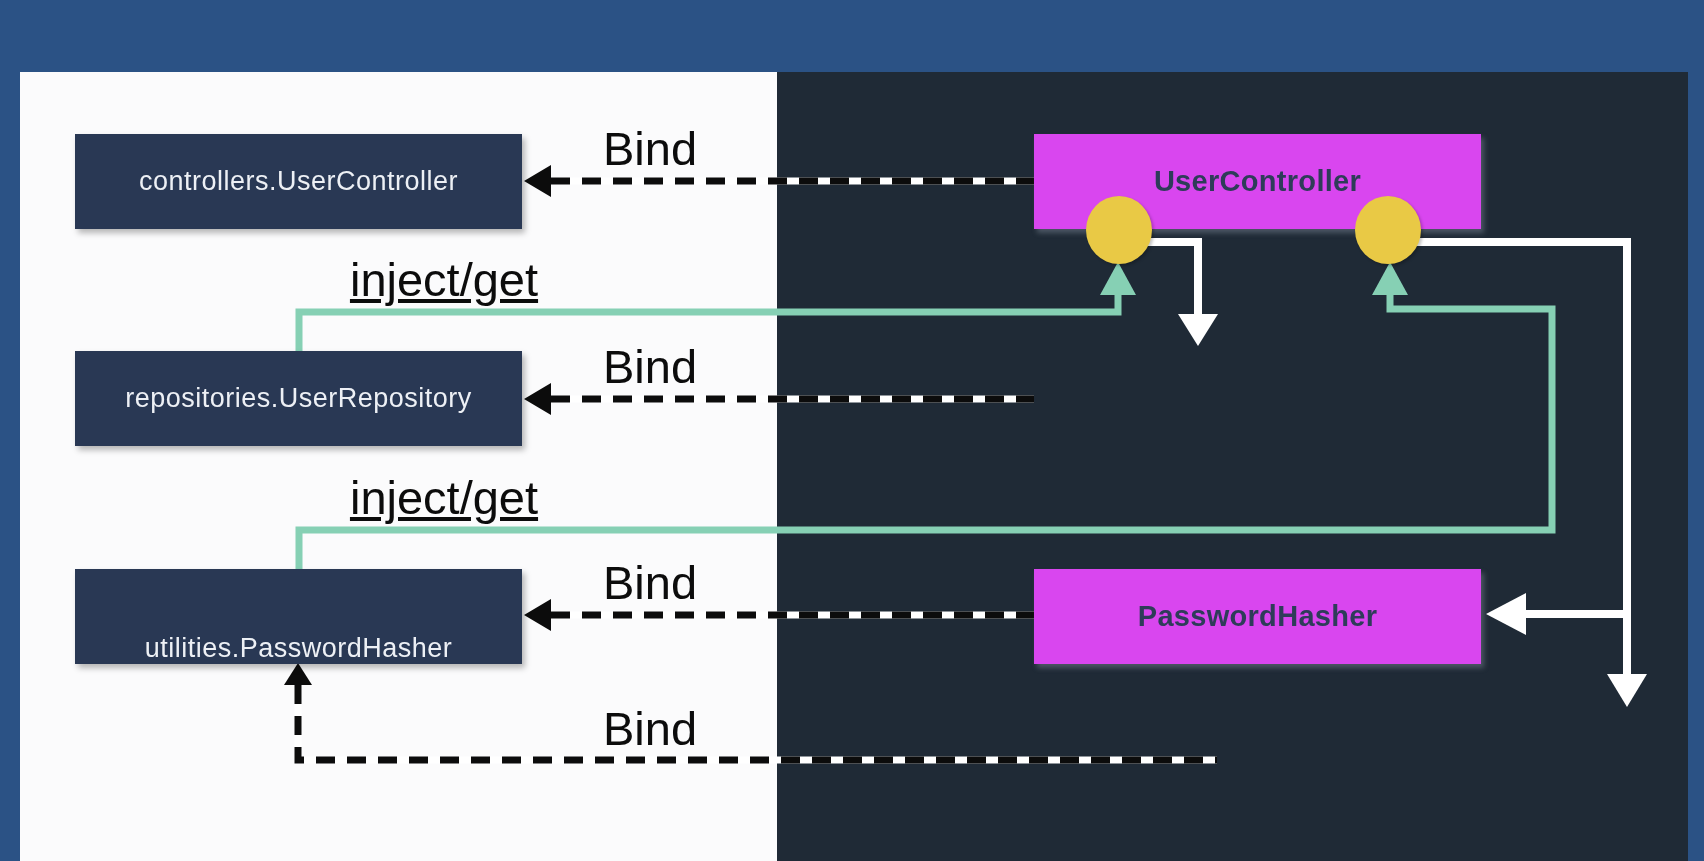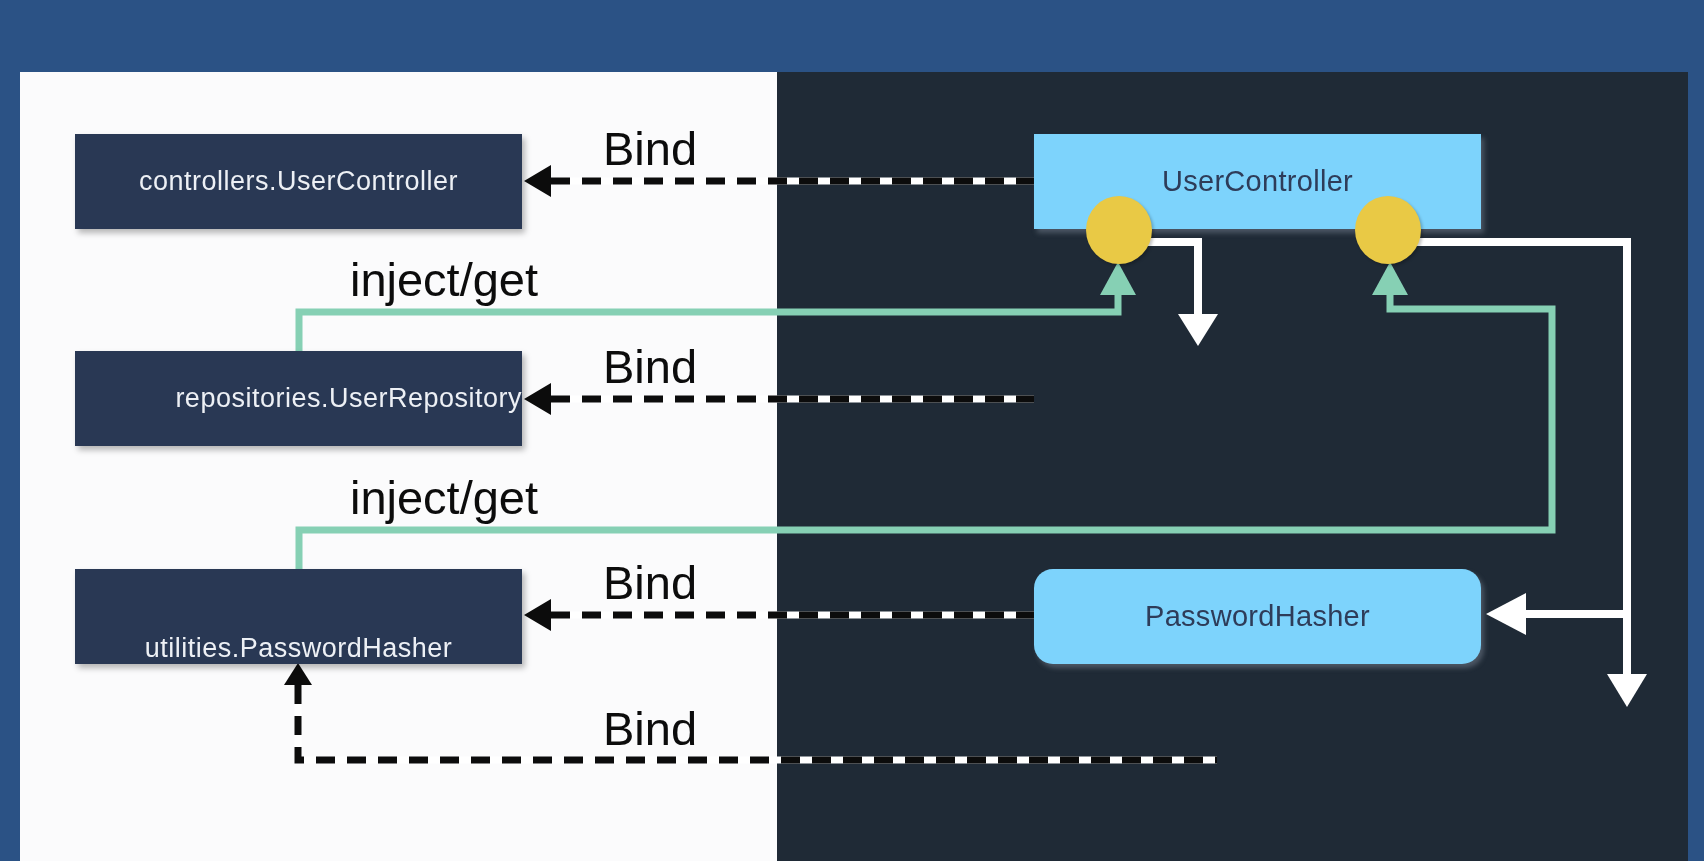--- a/index.html
+++ b/index.html
@@ -30,51 +30,51 @@
     display:flex;align-items:center;justify-content:center;
     text-align:center;
   }
   .node.navy{
     background:var(--navy-box);
     color:var(--light-text);
     font-size:27px;font-weight:300;letter-spacing:.5px;
     box-shadow:3px 4px 6px rgba(0,0,0,.28);
   }
   .node.white{
-    background:#7dd3fc;
+    background:#d946ef;
     color:var(--navy-text);
-    font-size:29px;font-weight:400;letter-spacing:.3px;
+    font-size:29px;font-weight:700;letter-spacing:.3px;
     box-shadow:3px 4px 5px rgba(150,160,175,.38);
   }
   .n-l1{left:75px;top:82px;}
-  .n-l2{left:75px;top:299px;justify-content:flex-end;}
+  .n-l2{left:75px;top:299px;}
   .n-l3{left:75px;top:517px;align-items:flex-end;}
   .n-r1{left:1034px;top:82px;}
   .n-r2{left:1034px;top:299px;}
-  .n-r3{left:1034px;top:517px;border-radius:19px;}
+  .n-r3{left:1034px;top:517px;}
   .n-r4{left:1217px;top:661px;}
   .port{
     position:absolute;width:66px;height:68px;border-radius:50%;
     background:var(--yellow);
     box-shadow:2px 2px 3px rgba(0,0,0,.22);
   }
   .port.p1{left:1086px;top:144px;}
   .port.p2{left:1355px;top:144px;}
   .edge-label{
     position:absolute;
     color:var(--ink);
     font-size:47px;font-weight:300;line-height:54px;
     text-align:center;
   }
   .bind-label{left:545px;width:210px;}
   .bl-1{top:70px;}
   .bl-2{top:288px;}
   .bl-3{top:504px;}
   .bl-4{top:650px;}
-  .inject-label{left:294px;width:300px;}
+  .inject-label{left:294px;width:300px;text-decoration:underline;}
   .il-1{top:201px;}
   .il-2{top:419px;}
 </style>
 </head>
 <body>
 
 <div class="stage">
 
   <div class="panel light"></div>
   <div class="panel dark"></div>

